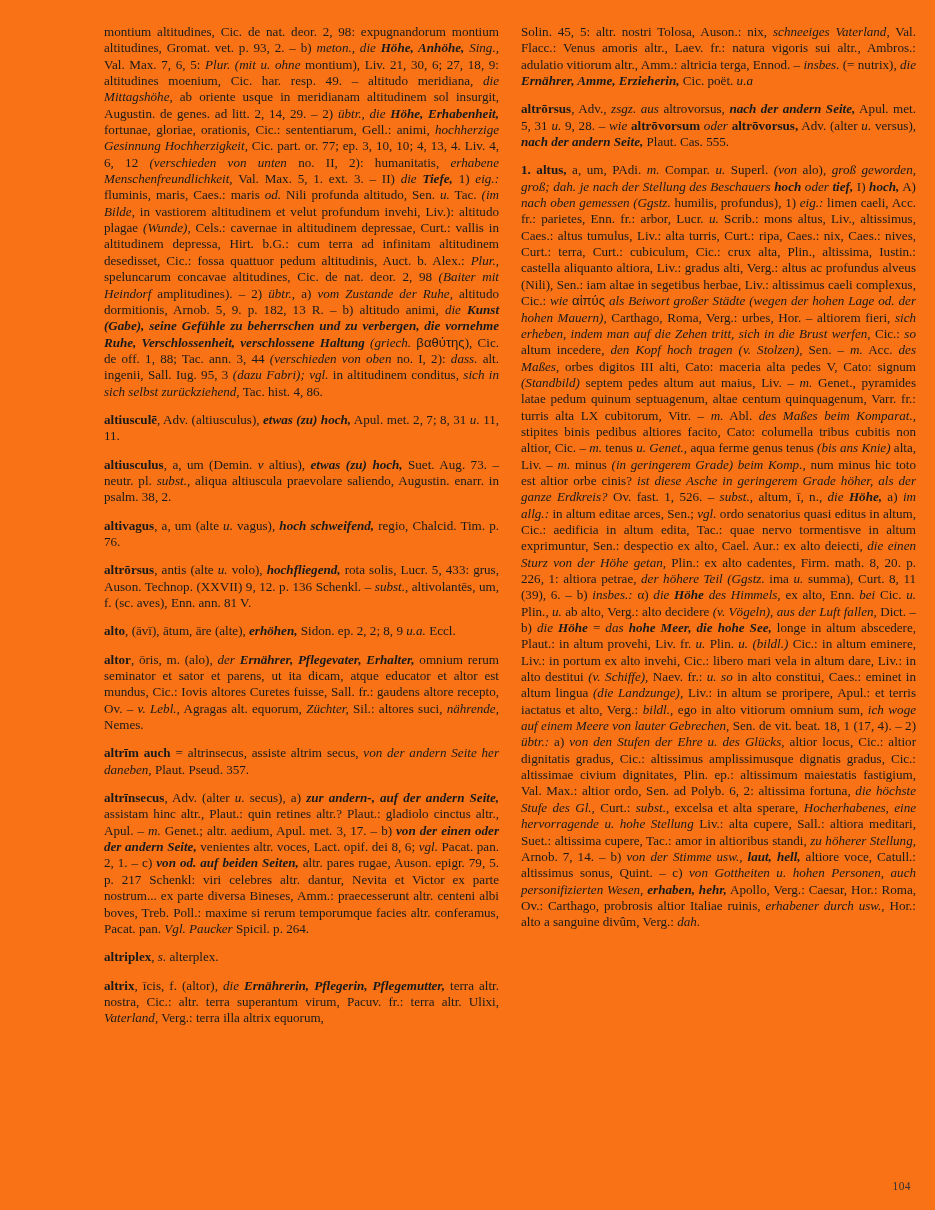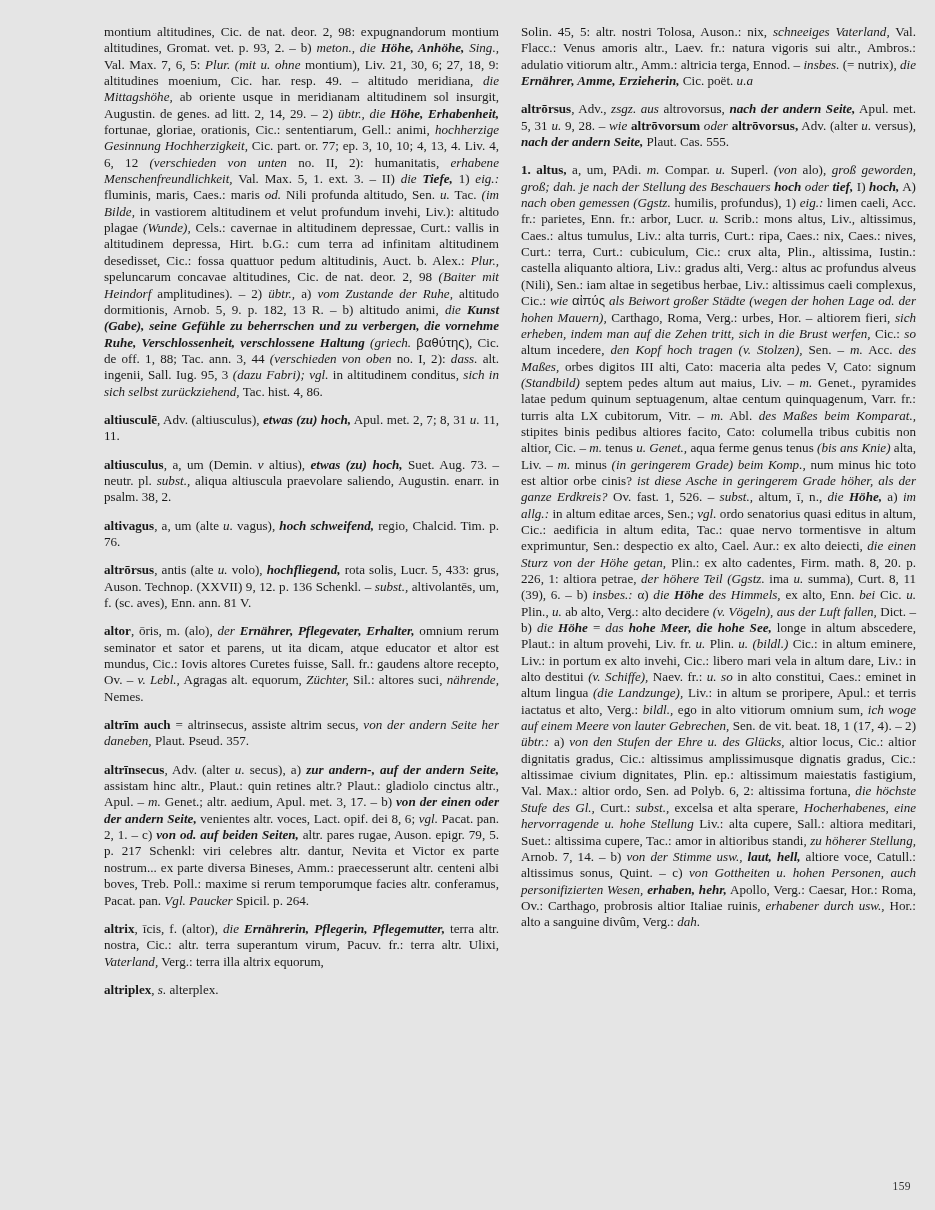--- a/index.html
+++ b/index.html
@@ -4,21 +4,21 @@
 <style>
   html, body {
     margin: 0;
     padding: 0;
     background: #ffffff;
   }
   .page {
     position: relative;
     width: 935px;
     height: 1210px;
-    background: #e5e5e5;
+    background: #f97316;
     font-family: "Liberation Serif", "DejaVu Serif", serif;
     color: #1a1a1a;
     box-sizing: border-box;
     overflow: hidden;
   }
   .columns {
     position: absolute;
     top: 24px;
     left: 104px;
     right: 24px;
@@ -70,30 +70,31 @@
 <div class="page">
 
   <div class="columns">
 
     <div class="column" id="col-left">
         <p class="entry">montium altitudines, Cic. de nat. deor. 2, 98: expugnandorum montium altitudines, Gromat. vet. p. 93, 2. – b) <i>meton.,</i> <i>die</i> <b><i>Höhe, Anhöhe,</i></b> <i>Sing.,</i> Val. Max. 7, 6, 5: <i>Plur. (mit u. ohne</i> montium), Liv. 21, 30, 6; 27, 18, 9: altitudines moenium, Cic. har. resp. 49. – altitudo meridiana, <i>die Mittagshöhe,</i> ab oriente usque in meridianam altitudinem sol insurgit, Augustin. de genes. ad litt. 2, 14, 29. – 2) <i>übtr., die</i> <b><i>Höhe, Erhabenheit,</i></b> fortunae, gloriae, orationis, Cic.: sententiarum, Gell.: animi, <i>hochherzige Gesinnung Hochherzigkeit,</i> Cic. part. or. 77; ep. 3, 10, 10; 4, 13, 4. Liv. 4, 6, 12 <i>(verschieden von unten</i> no. II, 2): humanitatis, <i>erhabene Menschenfreundlichkeit,</i> Val. Max. 5, 1. ext. 3. – II) <i>die</i> <b><i>Tiefe,</i></b> 1) <i>eig.:</i> fluminis, maris, Caes.: maris <i>od.</i> Nili profunda altitudo, Sen. <i>u.</i> Tac. <i>(im Bilde,</i> in vastiorem altitudinem et velut profundum invehi, Liv.): altitudo plagae <i>(Wunde),</i> Cels.: cavernae in altitudinem depressae, Curt.: vallis in altitudinem depressa, Hirt. b.G.: cum terra ad infinitam altitudinem desedisset, Cic.: fossa quattuor pedum altitudinis, Auct. b. Alex.: <i>Plur.,</i> speluncarum concavae altitudines, Cic. de nat. deor. 2, 98 <i>(Baiter mit Heindorf</i> amplitudines). – 2) <i>übtr.,</i> a) <i>vom Zustande der Ruhe,</i> altitudo dormitionis, Arnob. 5, 9. p. 182, 13 R. – b) altitudo animi, <i>die</i> <b><i>Kunst (Gabe), seine Gefühle zu beherrschen und zu verbergen, die vornehme Ruhe, Verschlossenheit, verschlossene Haltung</i></b> <i>(griech.</i> <span class="grk">βαθύτης</span>), Cic. de off. 1, 88; Tac. ann. 3, 44 <i>(verschieden von oben</i> no. I, 2): <i>dass.</i> alt. ingenii, Sall. Iug. 95, 3 <i>(dazu Fabri); vgl.</i> in altitudinem conditus, <i>sich in sich selbst zurückziehend,</i> Tac. hist. 4, 86.</p>
         <p class="entry"><b>altiusculē</b>, Adv. (altiusculus), <b><i>etwas (zu) hoch,</i></b> Apul. met. 2, 7; 8, 31 <i>u.</i> 11, 11.</p>
         <p class="entry"><b>altiusculus</b>, a, um (Demin. <i>v</i> altius), <b><i>etwas (zu) hoch,</i></b> Suet. Aug. 73. – neutr. pl. <i>subst.,</i> aliqua altiuscula praevolare saliendo, Augustin. enarr. in psalm. 38, 2.</p>
         <p class="entry"><b>altivagus</b>, a, um (alte <i>u.</i> vagus), <b><i>hoch schweifend,</i></b> regio, Chalcid. Tim. p. 76.</p>
         <p class="entry"><b>altrōrsus</b>, antis (alte <i>u.</i> volo), <b><i>hochfliegend,</i></b> rota solis, Lucr. 5, 433: grus, Auson. Technop. (XXVII) 9, 12. p. 136 Schenkl. – <i>subst.,</i> altivolantēs, um, f. (sc. aves), Enn. ann. 81 V.</p>
+        <p class="entry"><b>alto</b>, (āvī), ātum, āre (alte), <b><i>erhöhen,</i></b> Sidon. ep. 2, 2; 8, 9 <i>u.a.</i> Eccl.</p>
         <p class="entry"><b>altor</b>, ōris, m. (alo), <i>der</i> <b><i>Ernährer, Pflegevater, Erhalter,</i></b> omnium rerum seminator et sator et parens, ut ita dicam, atque educator et altor est mundus, Cic.: Iovis altores Curetes fuisse, Sall. fr.: gaudens altore recepto, Ov. – <i>v. Lebl.,</i> Agragas alt. equorum, <i>Züchter,</i> Sil.: altores suci, <i>nährende,</i> Nemes.</p>
         <p class="entry"><b>altrīm auch</b> = altrinsecus, assiste altrim secus, <i>von der andern Seite her daneben,</i> Plaut. Pseud. 357.</p>
         <p class="entry"><b>altrīnsecus</b>, Adv. (alter <i>u.</i> secus), a) <b><i>zur andern-, auf der andern Seite,</i></b> assistam hinc altr., Plaut.: quin retines altr.? Plaut.: gladiolo cinctus altr., Apul. – <i>m.</i> Genet.; altr. aedium, Apul. met. 3, 17. – b) <b><i>von der einen oder der andern Seite,</i></b> venientes altr. voces, Lact. opif. dei 8, 6; <i>vgl.</i> Pacat. pan. 2, 1. – c) <b><i>von od. auf beiden Seiten,</i></b> altr. pares rugae, Auson. epigr. 79, 5. p. 217 Schenkl: viri celebres altr. dantur, Nevita et Victor ex parte nostrum... ex parte diversa Bineses, Amm.: praecesserunt altr. centeni albi boves, Treb. Poll.: maxime si rerum temporumque facies altr. conferamus, Pacat. pan. <i>Vgl. Paucker</i> Spicil. p. 264.</p>
+        <p class="entry"><b>altriplex</b>, <i>s.</i> alterplex.</p>
         <p class="entry"><b>altrix</b>, īcis, f. (altor), <i>die</i> <b><i>Ernährerin, Pflegerin, Pflegemutter,</i></b> terra altr. nostra, Cic.: altr. terra superantum virum, Pacuv. fr.: terra altr. Ulixi, <i>Vaterland,</i> Verg.: terra illa altrix equorum,</p>
-        <p class="entry"><b>altriplex</b>, <i>s.</i> alterplex.</p>
       </div>
 
     <div class="column" id="col-right">
         <p class="entry">Solin. 45, 5: altr. nostri Tolosa, Auson.: nix, <i>schneeiges Vaterland,</i> Val. Flacc.: Venus amoris altr., Laev. fr.: natura vigoris sui altr., Ambros.: adulatio vitiorum altr., Amm.: altricia terga, Ennod. – <i>insbes.</i> (= nutrix), <i>die</i> <b><i>Ernährer, Amme, Erzieherin,</i></b> Cic. poët. <i>u.a</i></p>
         <p class="entry"><b>altrōrsus</b>, Adv., <i>zsgz. aus</i> altrovorsus, <b><i>nach der andern Seite,</i></b> Apul. met. 5, 31 <i>u.</i> 9, 28. – <i>wie</i> <b>altrōvorsum</b> <i>oder</i> <b>altrōvorsus,</b> Adv. (alter <i>u.</i> versus), <b><i>nach der andern Seite,</i></b> Plaut. Cas. 555.</p>
         <p class="entry"><b>1. altus,</b> a, um, PAdi. <i>m.</i> Compar. <i>u.</i> Superl. <i>(von</i> alo), <i>groß geworden, groß; dah. je nach der Stellung des Beschauers</i> <b><i>hoch</i></b> <i>oder</i> <b><i>tief,</i></b> I) <b><i>hoch,</i></b> A) <i>nach oben gemessen (Ggstz.</i> humilis, profundus), 1) <i>eig.:</i> limen caeli, Acc. fr.: parietes, Enn. fr.: arbor, Lucr. <i>u.</i> Scrib.: mons altus, Liv., altissimus, Caes.: altus tumulus, Liv.: alta turris, Curt.: ripa, Caes.: nix, Caes.: nives, Curt.: terra, Curt.: cubiculum, Cic.: crux alta, Plin., altissima, Iustin.: castella aliquanto altiora, Liv.: gradus alti, Verg.: altus ac profundus alveus (Nili), Sen.: iam altae in segetibus herbae, Liv.: altissimus caeli complexus, Cic.: <i>wie</i> <span class="grk">αἰπύς</span> <i>als Beiwort großer Städte (wegen der hohen Lage od. der hohen Mauern),</i> Carthago, Roma, Verg.: urbes, Hor. – altiorem fieri, <i>sich erheben, indem man auf die Zehen tritt, sich in die Brust werfen,</i> Cic.: <i>so</i> altum incedere, <i>den Kopf hoch tragen (v. Stolzen),</i> Sen. – <i>m.</i> Acc. <i>des Maßes,</i> orbes digitos III alti, Cato: maceria alta pedes V, Cato: signum <i>(Standbild)</i> septem pedes altum aut maius, Liv. – <i>m.</i> Genet., pyramides latae pedum quinum septuagenum, altae centum quinquagenum, Varr. fr.: turris alta LX cubitorum, Vitr. – <i>m.</i> Abl. <i>des Maßes beim Komparat.,</i> stipites binis pedibus altiores facito, Cato: columella tribus cubitis non altior, Cic. – <i>m.</i> tenus <i>u. Genet.,</i> aqua ferme genus tenus <i>(bis ans Knie)</i> alta, Liv. – <i>m.</i> minus <i>(in geringerem Grade) beim Komp.,</i> num minus hic toto est altior orbe cinis? <i>ist diese Asche in geringerem Grade höher, als der ganze Erdkreis?</i> Ov. fast. 1, 526. – <i>subst.,</i> altum, ī, n., <i>die</i> <b><i>Höhe,</i></b> a) <i>im allg.:</i> in altum editae arces, Sen.; <i>vgl.</i> ordo senatorius quasi editus in altum, Cic.: aedificia in altum edita, Tac.: quae nervo tormentisve in altum exprimuntur, Sen.: despectio ex alto, Cael. Aur.: ex alto deiecti, <i>die einen Sturz von der Höhe getan,</i> Plin.: ex alto cadentes, Firm. math. 8, 20. p. 226, 1: altiora petrae, <i>der höhere Teil (Ggstz.</i> ima <i>u.</i> summa), Curt. 8, 11 (39), 6. – b) <i>insbes.:</i> α) <i>die</i> <b><i>Höhe</i></b> <i>des Himmels,</i> ex alto, Enn. <i>bei</i> Cic. <i>u.</i> Plin., <i>u.</i> ab alto, Verg.: alto decidere <i>(v. Vögeln), aus der Luft fallen,</i> Dict. – b) <i>die</i> <b><i>Höhe</i></b> = <i>das</i> <b><i>hohe Meer, die</i></b> <b><i>hohe See,</i></b> longe in altum abscedere, Plaut.: in altum provehi, Liv. fr. <i>u.</i> Plin. <i>u. (bildl.)</i> Cic.: in altum eminere, Liv.: in portum ex alto invehi, Cic.: libero mari vela in altum dare, Liv.: in alto destitui <i>(v. Schiffe),</i> Naev. fr.: <i>u. so</i> in alto constitui, Caes.: eminet in altum lingua <i>(die Landzunge),</i> Liv.: in altum se proripere, Apul.: et terris iactatus et alto, Verg.: <i>bildl.,</i> ego in alto vitiorum omnium sum, <i>ich woge auf einem Meere von lauter Gebrechen,</i> Sen. de vit. beat. 18, 1 (17, 4). – 2) <i>übtr.:</i> a) <i>von den Stufen der Ehre u. des Glücks,</i> altior locus, Cic.: altior dignitatis gradus, Cic.: altissimus amplissimusque dignatis gradus, Cic.: altissimae civium dignitates, Plin. ep.: altissimum maiestatis fastigium, Val. Max.: altior ordo, Sen. ad Polyb. 6, 2: altissima fortuna, <i>die höchste Stufe des Gl.,</i> Curt.: <i>subst.,</i> excelsa et alta sperare, <i>Hocherhabenes, eine hervorragende u. hohe Stellung</i> Liv.: alta cupere, Sall.: altiora meditari, Suet.: altissima cupere, Tac.: amor in altioribus standi, <i>zu höherer Stellung,</i> Arnob. 7, 14. – b) <i>von der Stimme usw.,</i> <b><i>laut, hell,</i></b> altiore voce, Catull.: altissimus sonus, Quint. – c) <i>von Gottheiten u. hohen Personen, auch personifizierten Wesen,</i> <b><i>erhaben, hehr,</i></b> Apollo, Verg.: Caesar, Hor.: Roma, Ov.: Carthago, probrosis altior Italiae ruinis, <i>erhabener durch usw.,</i> Hor.: alto a sanguine divûm, Verg.: <i>dah.</i></p>
       </div>
 
   </div>
 
-  <div class="folio">159</div>
+  <div class="folio">104</div>
 
 </div>
 
 </body></html>

